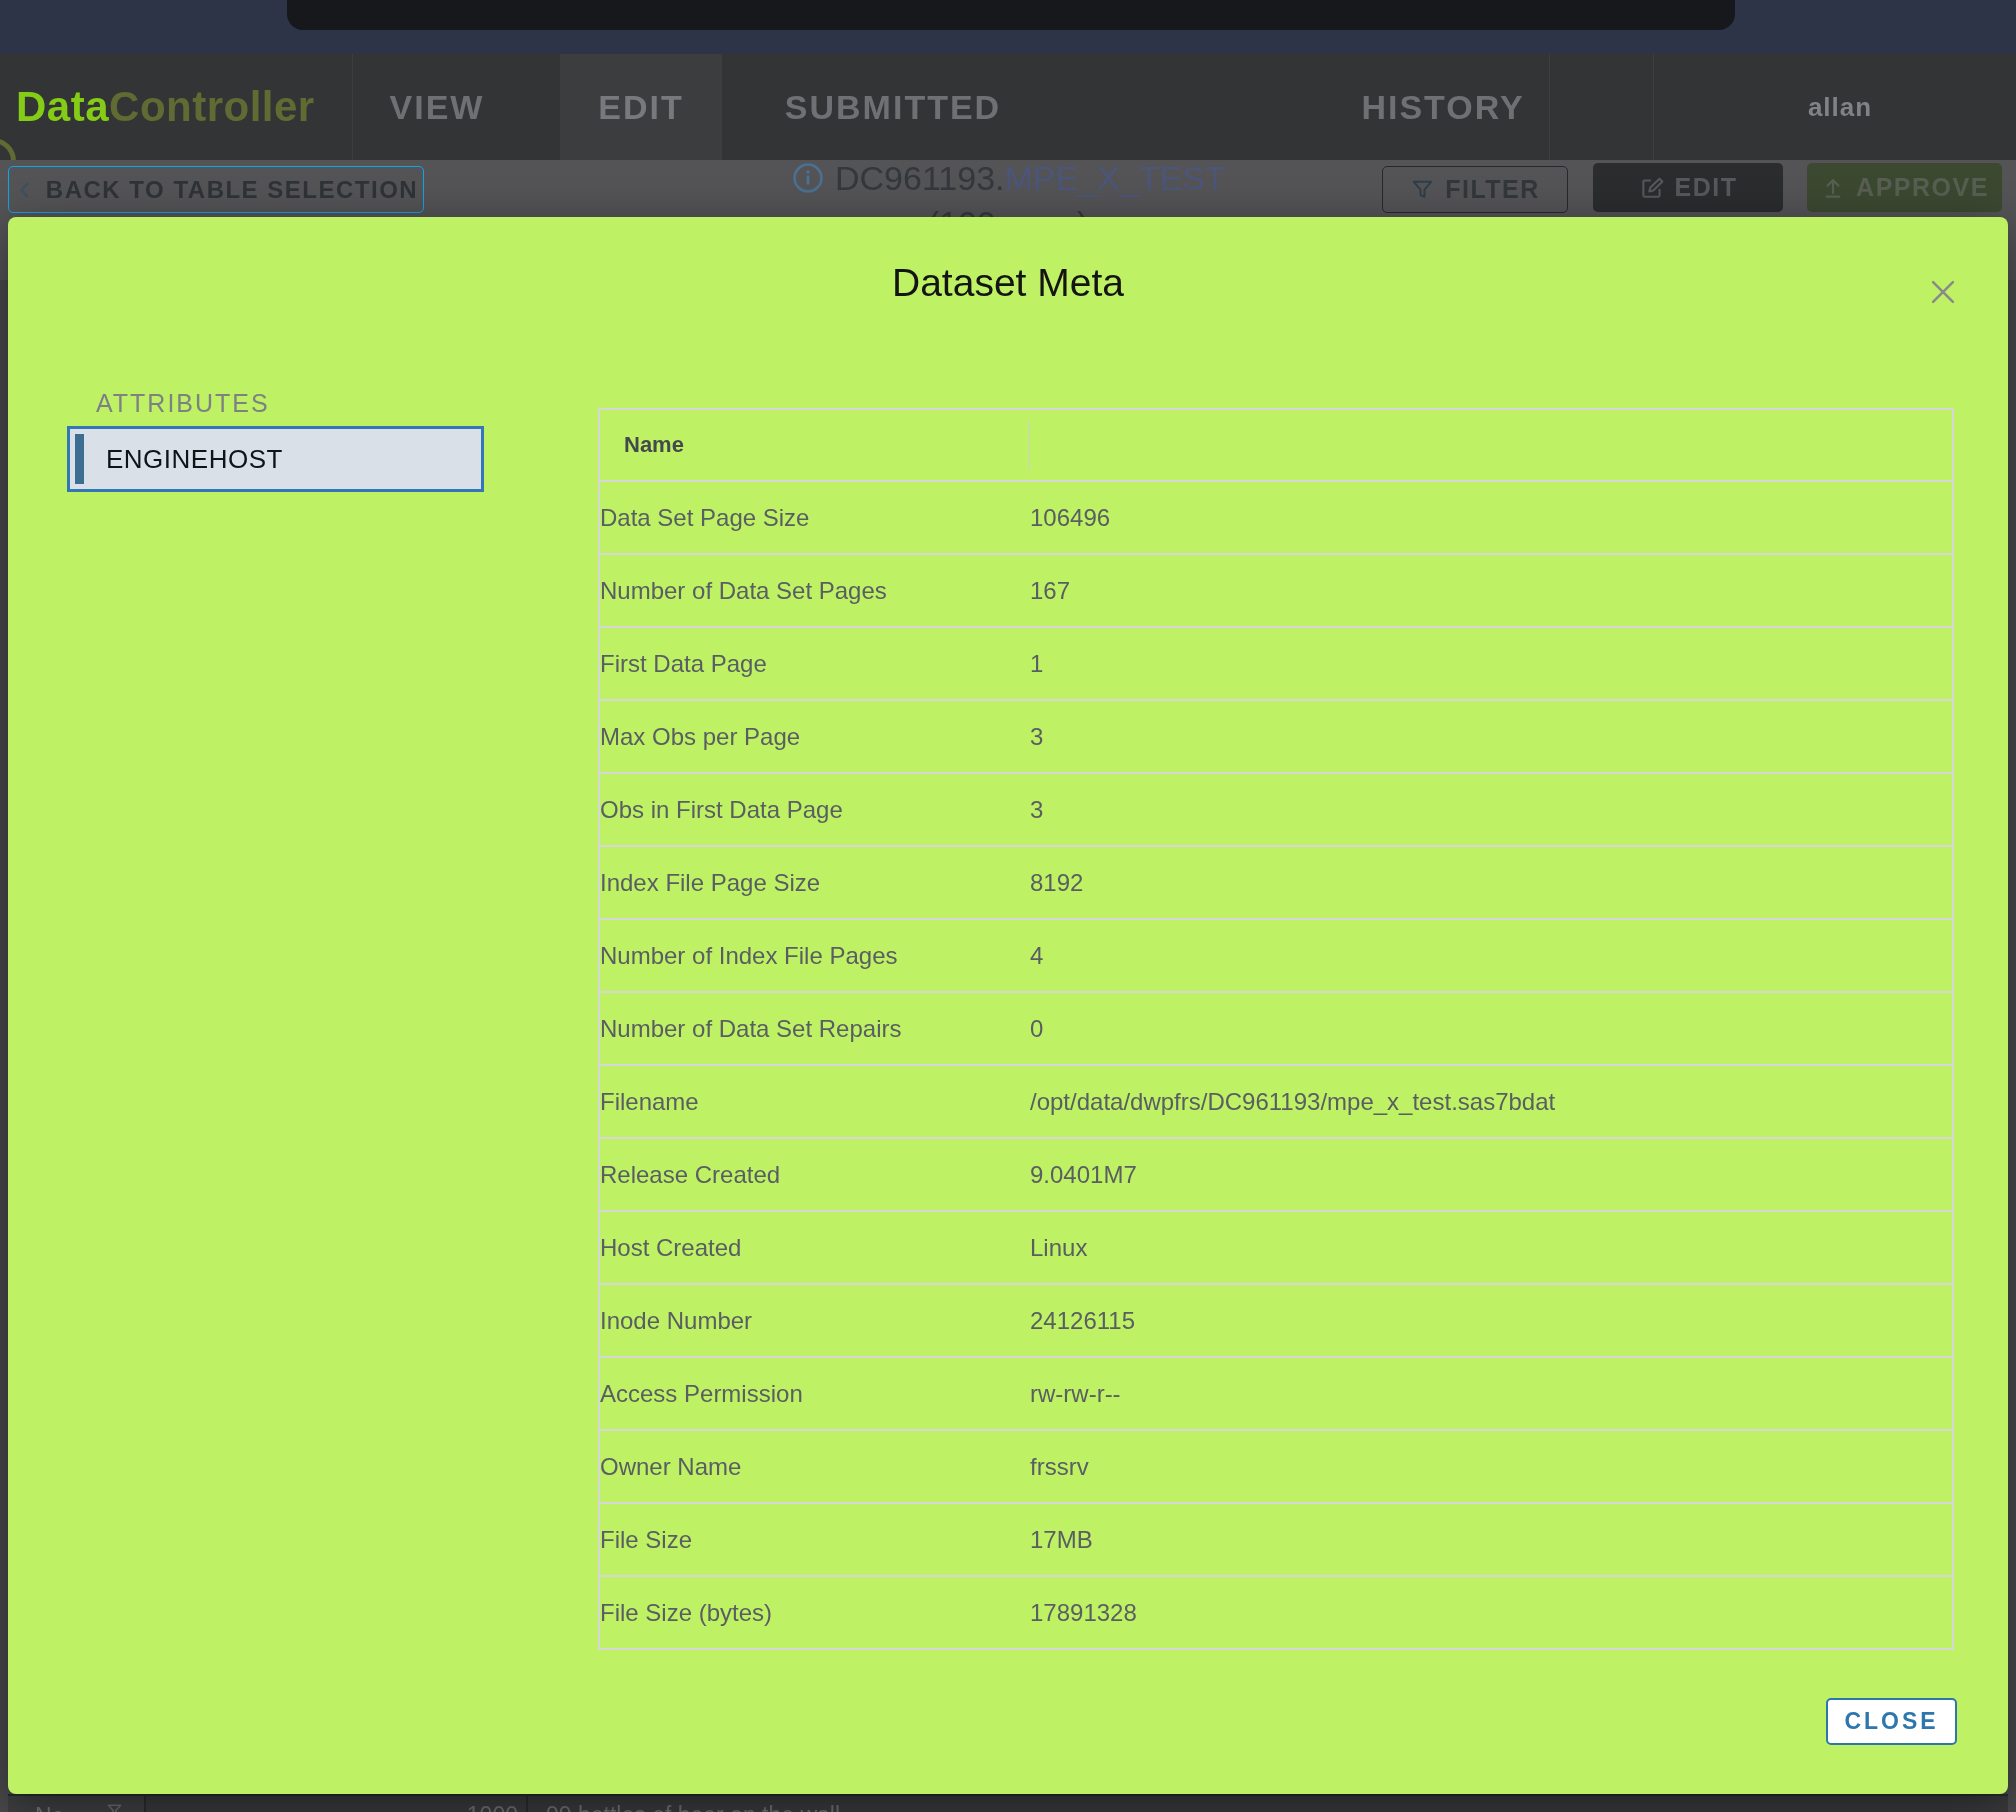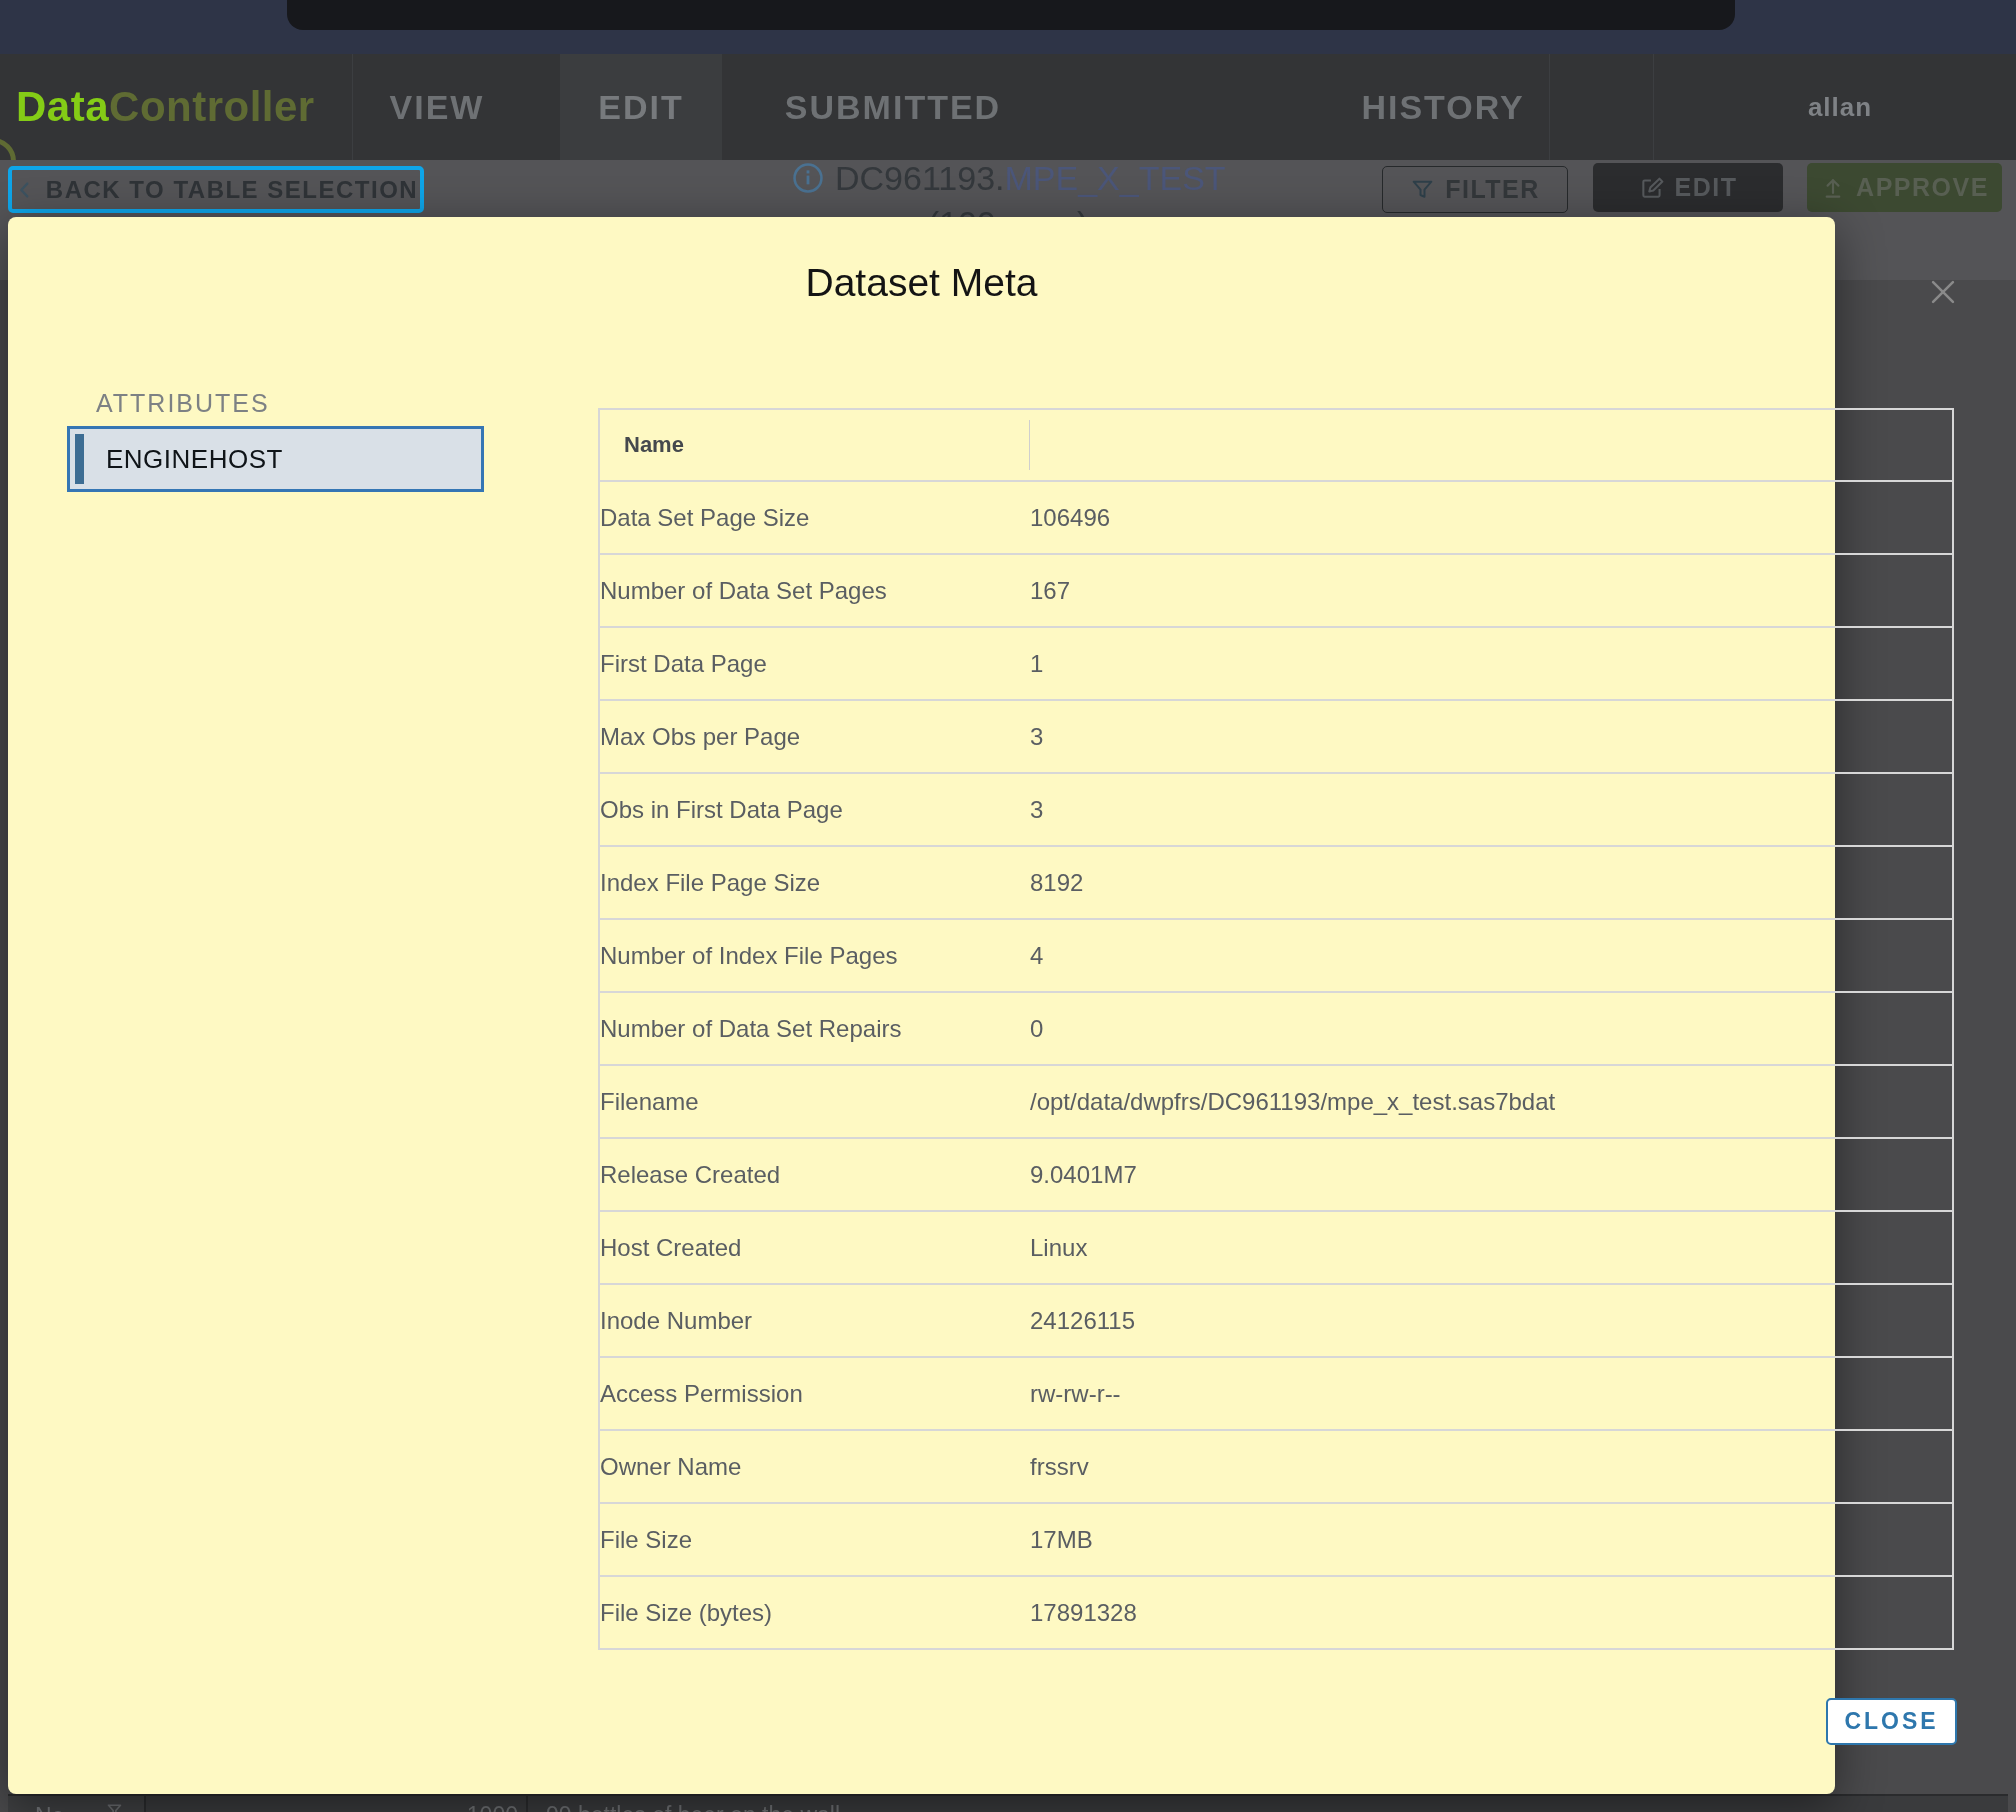--- a/index.html
+++ b/index.html
@@ -25,21 +25,21 @@
               transform:translateX(-50%); color:#6e7174; font-size:34px; font-weight:700; letter-spacing:2px;
               cursor:pointer; }
   .nav-item.active { transform:none; width:162px; background:#3b3d3f; color:#777a7d; }
   .nav-user { position:absolute; top:0; height:106px; display:flex; align-items:center; transform:translateX(-50%);
               color:#7f8286; font-size:26px; font-weight:700; letter-spacing:1px; cursor:pointer; }
 
   .toolbar { position:absolute; left:0; top:160px; width:2016px; height:120px; background:#545457; }
 
   .btn { display:flex; align-items:center; justify-content:center; gap:10px; border-radius:5px;
          font-weight:700; cursor:pointer; }
-  .back-btn { position:absolute; left:8px; top:166px; width:416px; height:47px; border:4px solid #0ea5e9;
+  .back-btn { position:absolute; left:8px; top:166px; width:416px; height:47px; border:1px solid #0ea5e9;
               color:#2f3337; font-size:24px; letter-spacing:1.5px; }
   .back-btn svg { color:#3c5260; }
 
   .page-title { position:absolute; left:758px; top:156px; width:500px; text-align:center;
                 font-size:34px; line-height:45px; color:#34383c; }
   .page-title .info-ic { display:inline-block; vertical-align:-5px; margin-right:10px; color:#4a7191; }
   .page-title .lib { color:#34383c; }
   .page-title .tbl { color:#4b5679; }
 
   .filter-btn { position:absolute; left:1382px; top:166px; width:186px; height:47px; border:1px solid #26292b;
@@ -55,21 +55,21 @@
   .bg-bottom-row .no-cell { position:absolute; left:0; top:0; width:136px; height:40px; background:#3f4042;
                             display:flex; align-items:center; }
   .bg-bottom-row .no-label { margin-left:27px; color:#74767a; }
   .bg-bottom-row .no-funnel { position:absolute; left:98px; top:6px; color:#6b6d70; }
   .bg-bottom-row .vdiv1 { position:absolute; left:136px; top:0; width:2px; height:40px; background:#2b2c2e; }
   .bg-bottom-row .vdiv2 { position:absolute; left:518px; top:0; width:2px; height:40px; background:#2b2c2e; }
   .bg-bottom-row .num { position:absolute; right:1490px; top:6px; }
   .bg-bottom-row .txt { position:absolute; left:538px; top:6px; }
 
   
-  .modal { position:absolute; left:8px; top:217px; width:1827px; height:1577px; background:#fef9c3;
+  .modal { position:absolute; left:8px; top:217px; width:2000px; height:1577px; background:#bef264;
            border-radius:8px; box-shadow:0 12px 48px rgba(0,0,0,0.45); z-index:10; }
   .modal-title { position:absolute; left:0; top:44px; width:100%; text-align:center;
                  font-size:39px; font-weight:400; color:#141414; }
   .modal-x { position:absolute; left:1918px; top:58px; width:34px; height:34px; color:#8a8a8a; cursor:pointer; }
 
   .attr-heading { position:absolute; left:88px; top:172px; font-size:25px; color:#7d8184; letter-spacing:2px; }
   .attr-item { position:absolute; left:59px; top:209px; width:417px; height:66px; background:#d9e0e7;
                border:3px solid #3576b4; cursor:pointer; }
   .attr-item .bar { position:absolute; left:5px; top:5px; bottom:5px; width:9px; background:#3d6d93; }
   .attr-item .lbl { position:absolute; left:36px; top:0; height:100%; display:flex; align-items:center;

